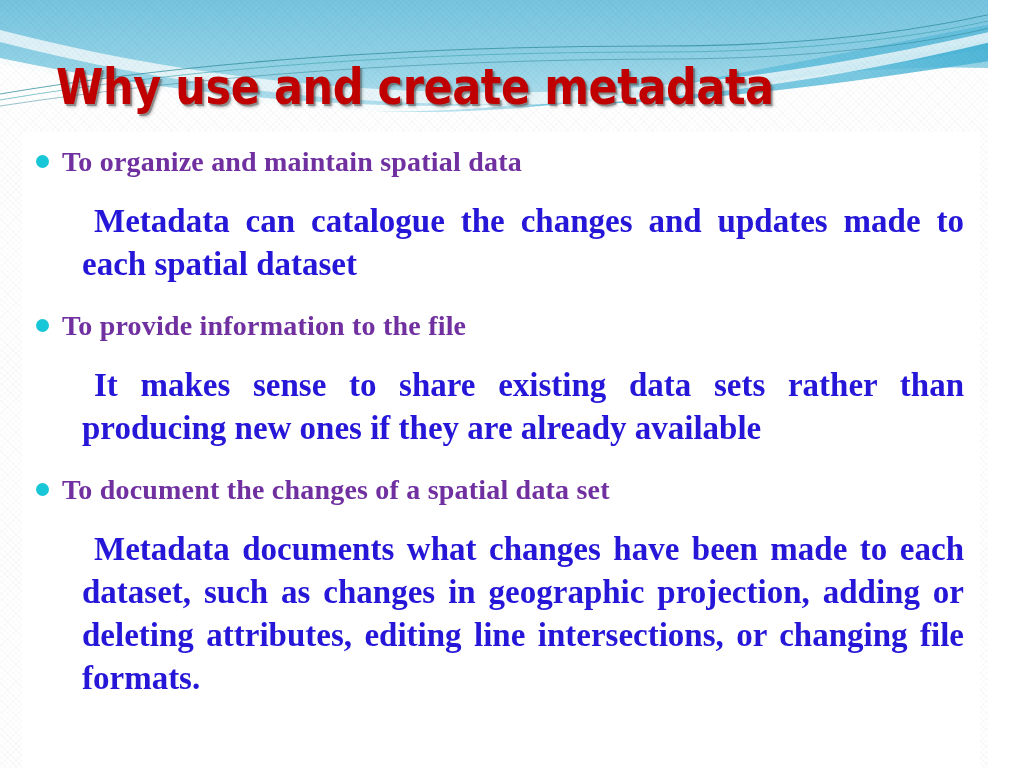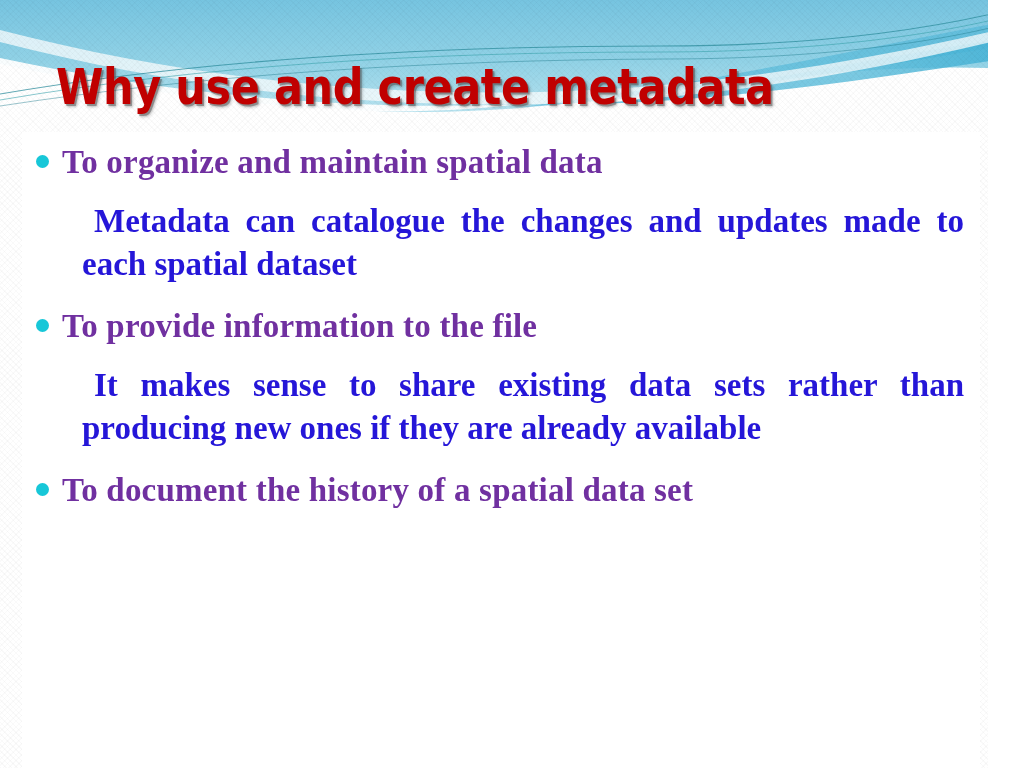--- a/index.html
+++ b/index.html
@@ -105,21 +105,21 @@
     border-radius: 50%;
     background: #17C7D8;
     margin-top: 15px;
     margin-right: 13px;
   }
   .bullet-heading {
     flex: 1 1 auto;
     color: #7030A0;
     font-family: "Liberation Serif", serif;
     font-weight: bold;
-    font-size: 33px;
+    font-size: 28px;
     line-height: 44px;
     letter-spacing: 0.2px;
   }
 
   .detail {
     color: #2516D8;
     font-family: "Liberation Serif", serif;
     font-weight: bold;
     font-size: 33px;
     line-height: 43px;
@@ -202,19 +202,20 @@
         <span class="bullet-heading">To provide information to the file</span>
       </div>
       <p class="detail">It makes sense to share existing data sets rather than producing new ones if they are already available</p>
     </div>
 
     <div class="gap-a"></div>
 
     <div class="section sec-3">
       <div class="bullet-row">
         <span class="bullet-dot"></span>
-        <span class="bullet-heading">To document the history of a spatial data set</span>
+        <span class="bullet-heading">To document the changes of a spatial data set</span>
       </div>
+      <p class="detail">Metadata documents what changes have been made to each dataset, such as changes in geographic projection, adding or deleting attributes, editing line intersections, or changing file formats.</p>
     </div>
 
   </div>
 
 </div>
 
 </body></html>

